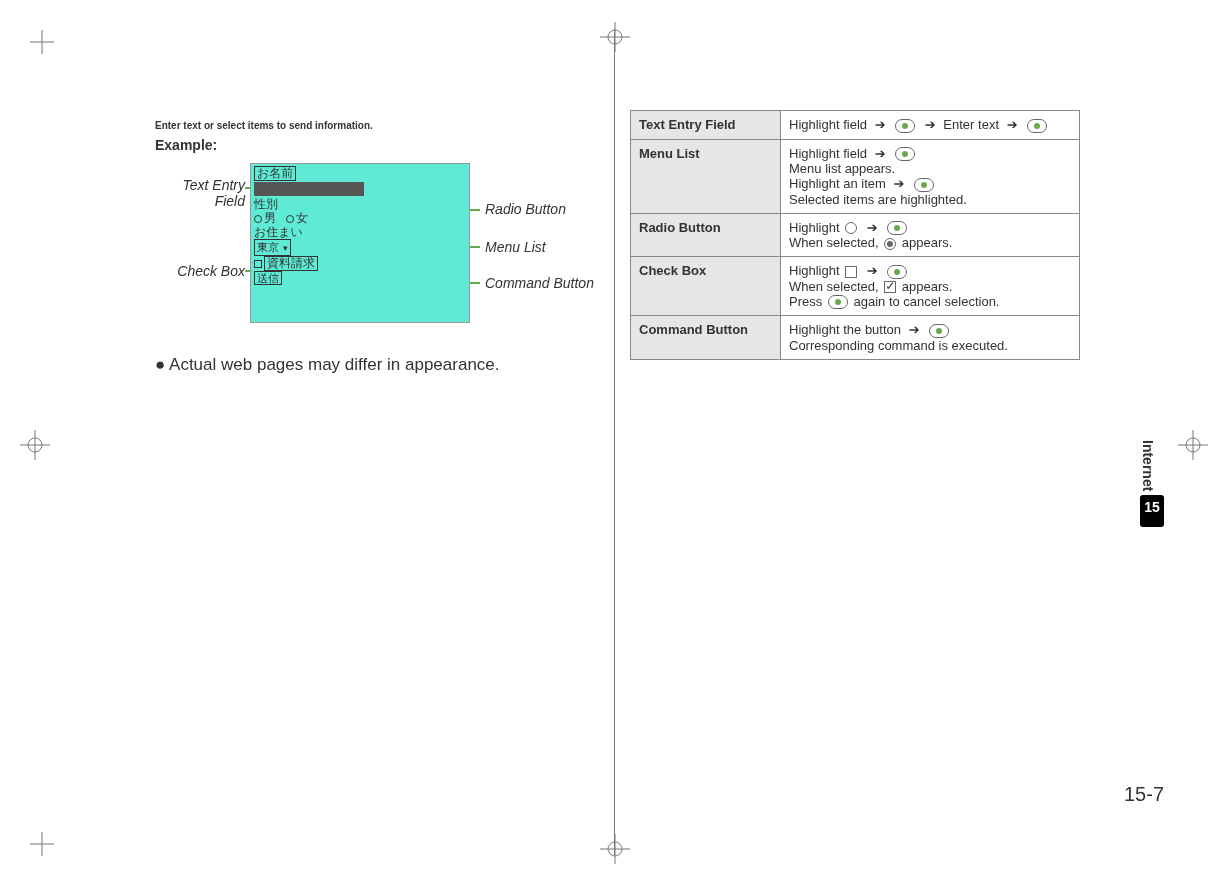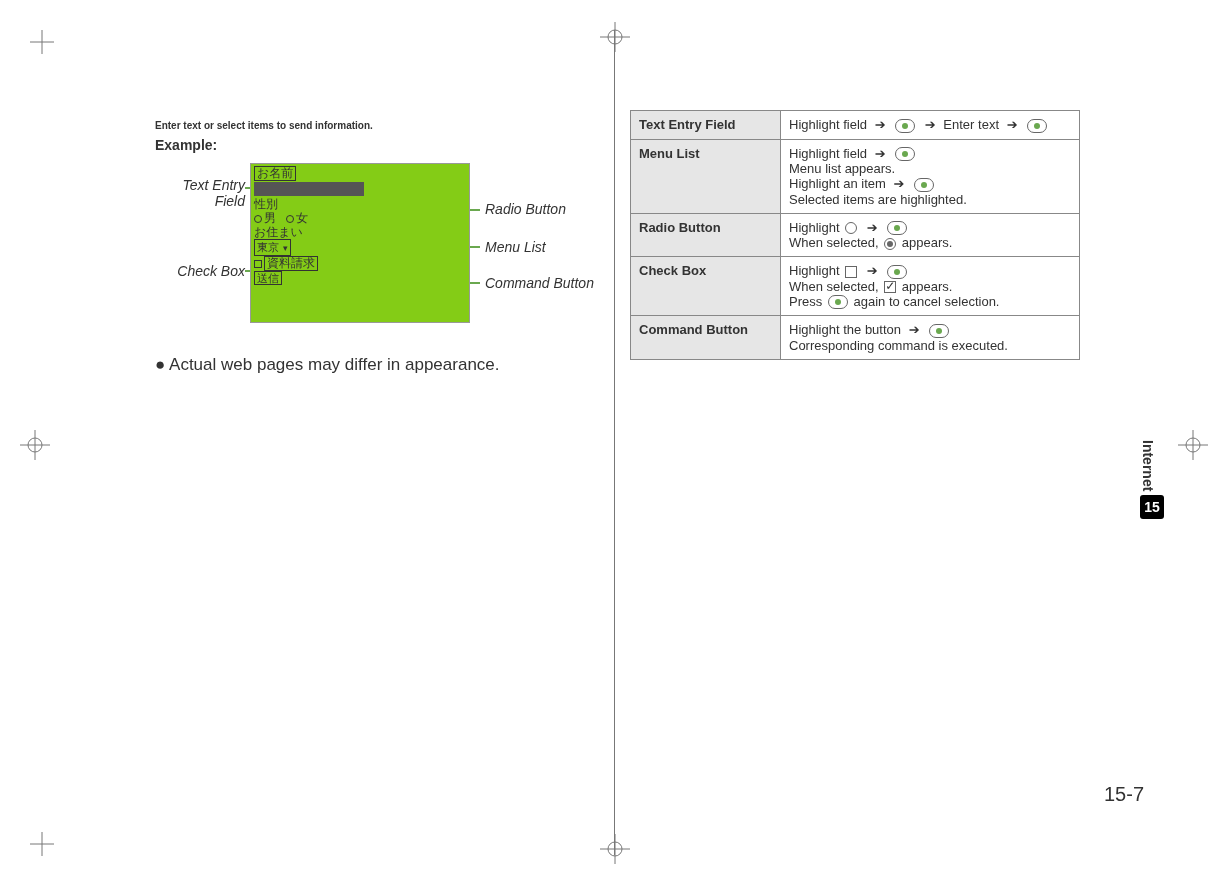--- a/index.html
+++ b/index.html
@@ -62,21 +62,21 @@
     height: 180px;
     margin-bottom: 12px;
   }
   .screen {
     position: absolute;
     left: 95px;
     top: 0;
     width: 220px;
     height: 160px;
     border: 1px solid #999;
-    background: #84cc16;
+    background: #5eead4;
     font-size: 12px;
     line-height: 14px;
     padding: 2px 3px;
   }
   .screen .boxed {
     display: inline-block;
     border: 1px solid #333;
     padding: 0 2px;
     font-size: 12px;
     line-height: 13px;
@@ -192,32 +192,32 @@
   }
   .side-tab .vlabel {
     writing-mode: vertical-rl;
     font-weight: bold;
     font-size: 14px;
     margin-bottom: 4px;
   }
   .side-tab .chapnum {
     display: block;
     width: 24px;
-    height: 24px;
+    height: 32px;
     line-height: 24px;
     background: #000;
     color: #fff;
     font-weight: bold;
     font-size: 14px;
     border-radius: 3px;
   }
 
   .page-number {
     position: absolute;
-    right: 84px;
+    right: 64px;
     bottom: 80px;
     font-size: 20px;
     margin-top: 28px;
   }
 
   
   .gutterline {
     position: absolute;
     left: 614px;
     top: 30px;

